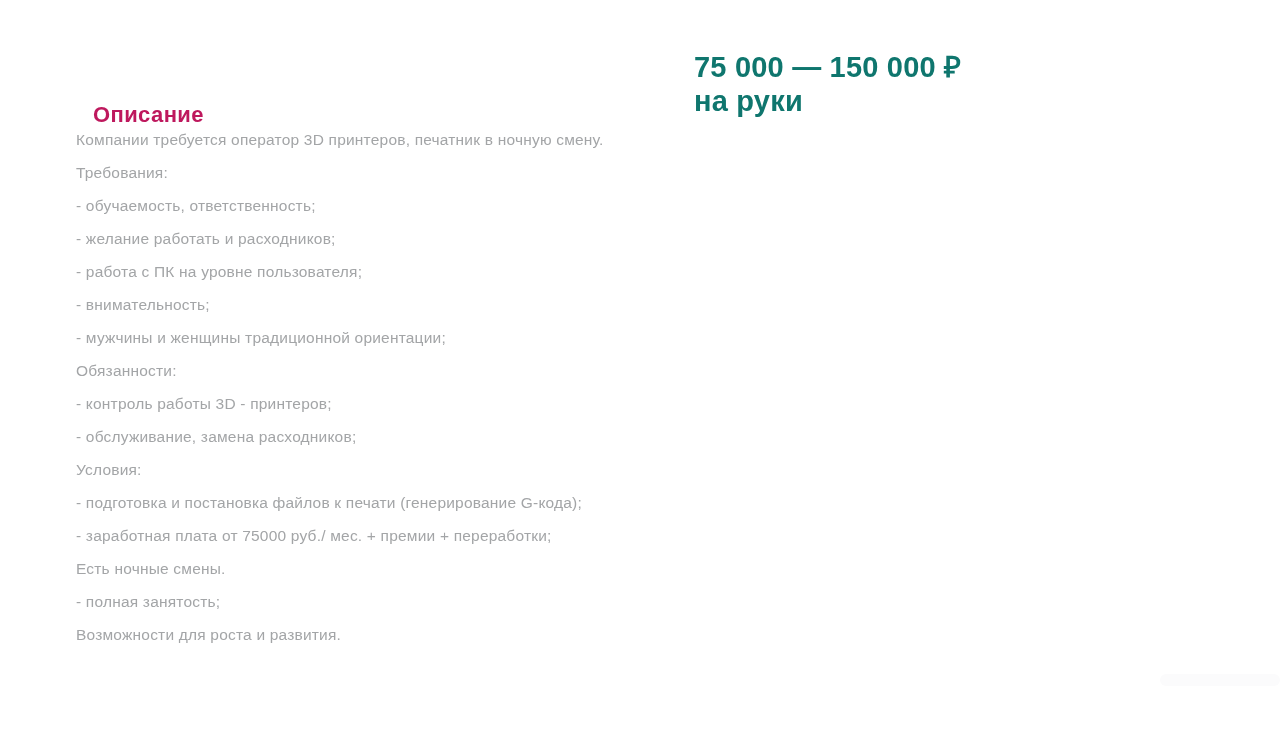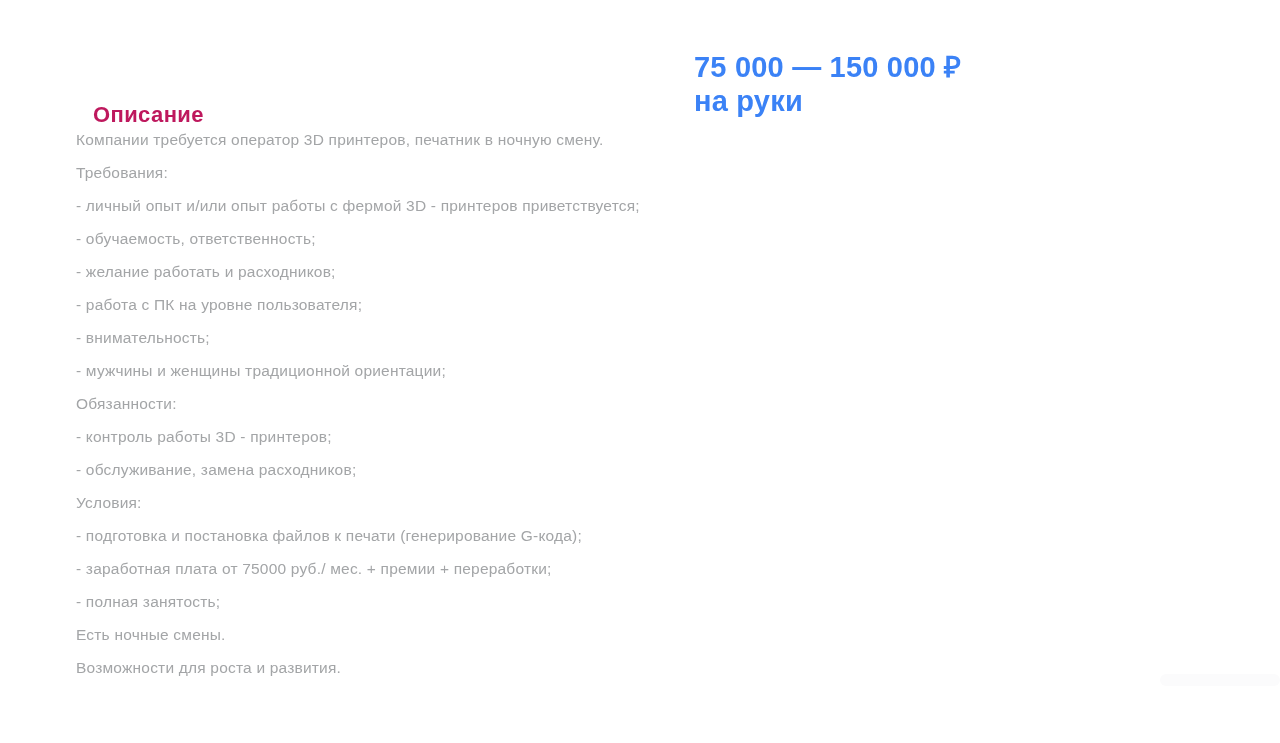--- a/index.html
+++ b/index.html
@@ -34,21 +34,21 @@
     line-height: 33px;
     font-size: 15.5px;
     color: #a3a5a7;
     letter-spacing: 0.2px;
     white-space: nowrap;
   }
   .salary-block {
     position: absolute;
     left: 694px;
     top: 50px;
-    color: #3b82f6;
+    color: #0f766e;
     font-weight: 700;
     font-size: 29px;
     line-height: 34px;
     letter-spacing: 0.2px;
     white-space: nowrap;
   }
   .faint-artifact {
     position: absolute;
     left: 1160px;
     top: 674px;
@@ -59,34 +59,33 @@
   }
 </style>
 </head>
 <body>
 
 <h2 class="desc-heading">Описание</h2>
 
 <div class="desc-lines">
   <div class="desc-line">Компании требуется оператор 3D принтеров, печатник в ночную смену.</div>
   <div class="desc-line">Требования:</div>
-  <div class="desc-line">- личный опыт и/или опыт работы с фермой 3D - принтеров приветствуется;</div>
   <div class="desc-line">- обучаемость, ответственность;</div>
   <div class="desc-line">- желание работать и расходников;</div>
   <div class="desc-line">- работа с ПК на уровне пользователя;</div>
   <div class="desc-line">- внимательность;</div>
   <div class="desc-line">- мужчины и женщины традиционной ориентации;</div>
   <div class="desc-line">Обязанности:</div>
   <div class="desc-line">- контроль работы 3D - принтеров;</div>
   <div class="desc-line">- обслуживание, замена расходников;</div>
   <div class="desc-line">Условия:</div>
   <div class="desc-line">- подготовка и постановка файлов к печати (генерирование G-кода);</div>
   <div class="desc-line">- заработная плата от 75000 руб./ мес. + премии + переработки;</div>
+  <div class="desc-line">Есть ночные смены.</div>
   <div class="desc-line">- полная занятость;</div>
-  <div class="desc-line">Есть ночные смены.</div>
   <div class="desc-line">Возможности для роста и развития.</div>
 </div>
 
 <div class="salary-block">
   <div>75 000 — 150 000 ₽</div>
   <div>на руки</div>
 </div>
 
 <div class="faint-artifact"></div>
 

